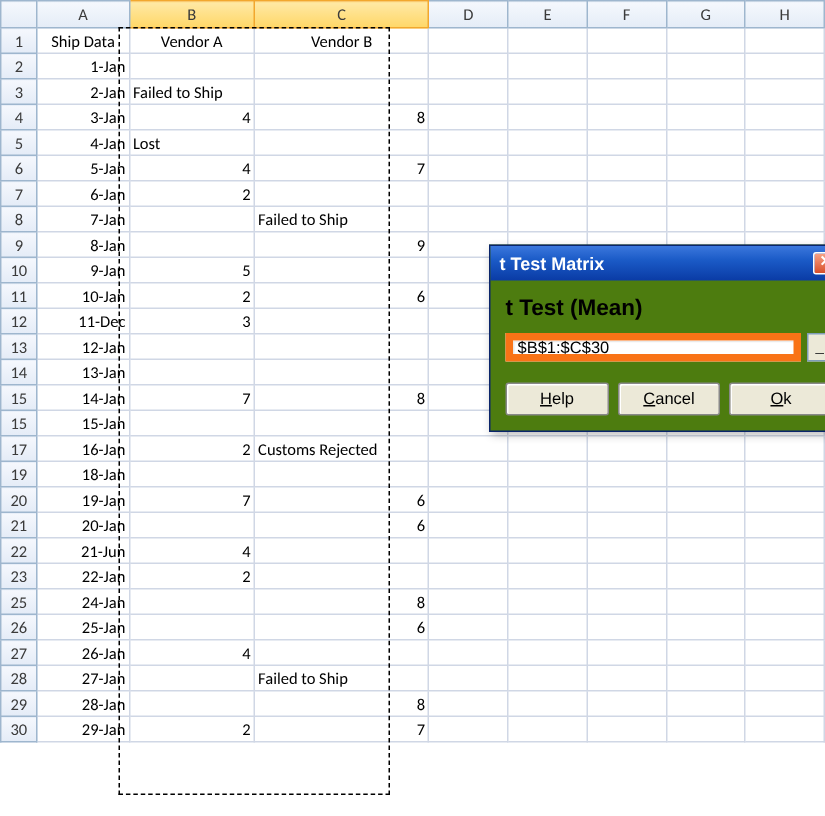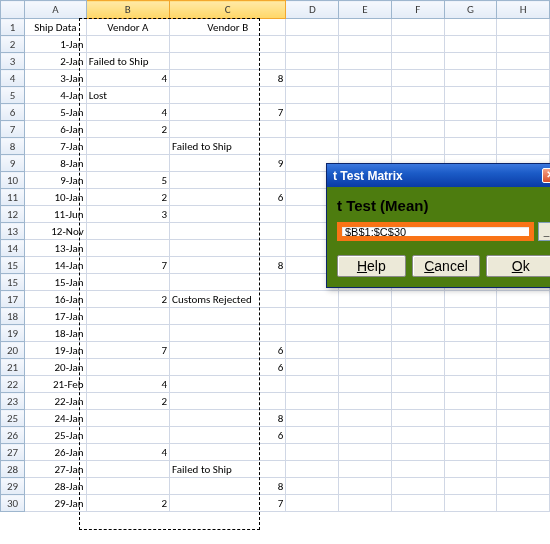--- a/index.html
+++ b/index.html
@@ -143,21 +143,21 @@
     justify-content: space-between;
     gap: 6px;
   }
   .dlg-btn {
     flex: 1;
     height: 22px;
     background: #ece9d8;
     border: 1px solid #888;
     border-radius: 2px;
     font-family: Tahoma, Arial, sans-serif;
-    font-size: 14px;
+    font-size: 11px;
     display:flex;align-items:center;justify-content:center;
     box-shadow: inset 1px 1px 0 #fff;
   }
   .dlg-btn .u { text-decoration: underline; }
 </style>
 </head>
 <body>
 
 <table class="grid">
   <colgroup>
@@ -301,32 +301,32 @@
         <td class="cell-right">2</td>
         <td class="cell-right">6</td>
         <td class="cell-left"></td>
         <td class="cell-left"></td>
         <td class="cell-left"></td>
         <td class="cell-left"></td>
         <td class="cell-left"></td>
       </tr>
       <tr>
         <th class="row-hdr">12</th>
-        <td class="cell-right">11-Jun</td>
+        <td class="cell-right">11-Dec</td>
         <td class="cell-right">3</td>
         <td class="cell-left"></td>
         <td class="cell-left"></td>
         <td class="cell-left"></td>
         <td class="cell-left"></td>
         <td class="cell-left"></td>
         <td class="cell-left"></td>
       </tr>
       <tr>
         <th class="row-hdr">13</th>
-        <td class="cell-right">12-Nov</td>
+        <td class="cell-right">12-Jan</td>
         <td class="cell-left"></td>
         <td class="cell-left"></td>
         <td class="cell-left"></td>
         <td class="cell-left"></td>
         <td class="cell-left"></td>
         <td class="cell-left"></td>
         <td class="cell-left"></td>
       </tr>
       <tr>
         <th class="row-hdr">14</th>
@@ -366,31 +366,20 @@
         <td class="cell-right">16-Jan</td>
         <td class="cell-right">2</td>
         <td class="cell-left">Customs Rejected</td>
         <td class="cell-left"></td>
         <td class="cell-left"></td>
         <td class="cell-left"></td>
         <td class="cell-left"></td>
         <td class="cell-left"></td>
       </tr>
       <tr>
-        <th class="row-hdr">18</th>
-        <td class="cell-right">17-Jan</td>
-        <td class="cell-left"></td>
-        <td class="cell-left"></td>
-        <td class="cell-left"></td>
-        <td class="cell-left"></td>
-        <td class="cell-left"></td>
-        <td class="cell-left"></td>
-        <td class="cell-left"></td>
-      </tr>
-      <tr>
         <th class="row-hdr">19</th>
         <td class="cell-right">18-Jan</td>
         <td class="cell-left"></td>
         <td class="cell-left"></td>
         <td class="cell-left"></td>
         <td class="cell-left"></td>
         <td class="cell-left"></td>
         <td class="cell-left"></td>
         <td class="cell-left"></td>
       </tr>
@@ -411,21 +400,21 @@
         <td class="cell-left"></td>
         <td class="cell-right">6</td>
         <td class="cell-left"></td>
         <td class="cell-left"></td>
         <td class="cell-left"></td>
         <td class="cell-left"></td>
         <td class="cell-left"></td>
       </tr>
       <tr>
         <th class="row-hdr">22</th>
-        <td class="cell-right">21-Feb</td>
+        <td class="cell-right">21-Jun</td>
         <td class="cell-right">4</td>
         <td class="cell-left"></td>
         <td class="cell-left"></td>
         <td class="cell-left"></td>
         <td class="cell-left"></td>
         <td class="cell-left"></td>
         <td class="cell-left"></td>
       </tr>
       <tr>
         <th class="row-hdr">23</th>

